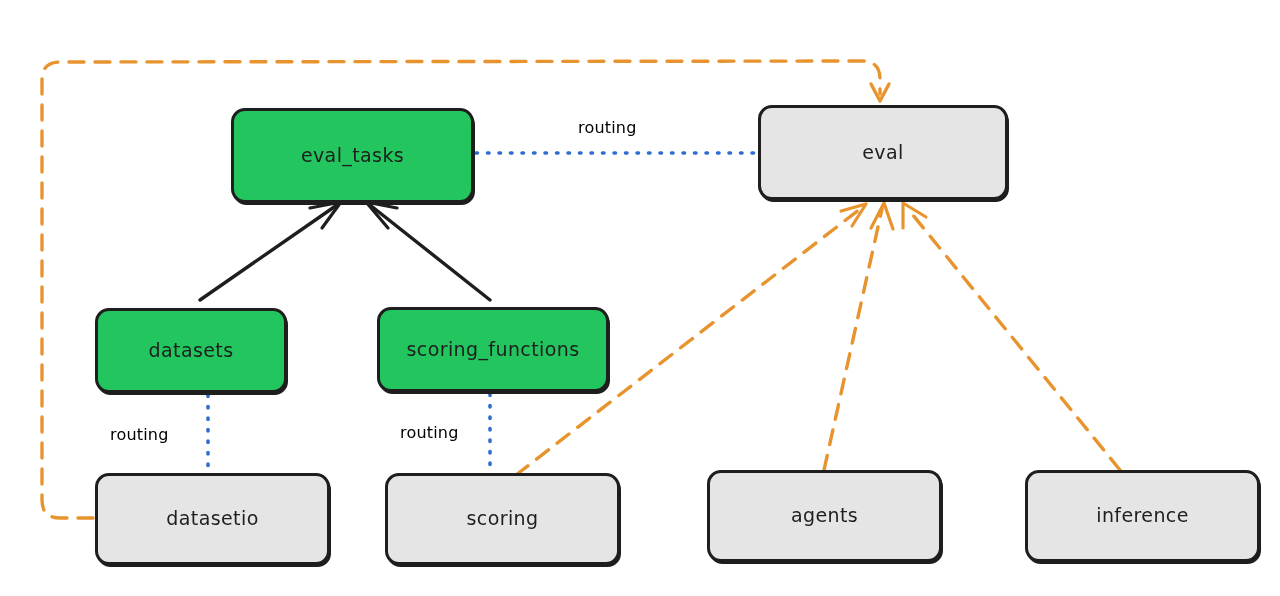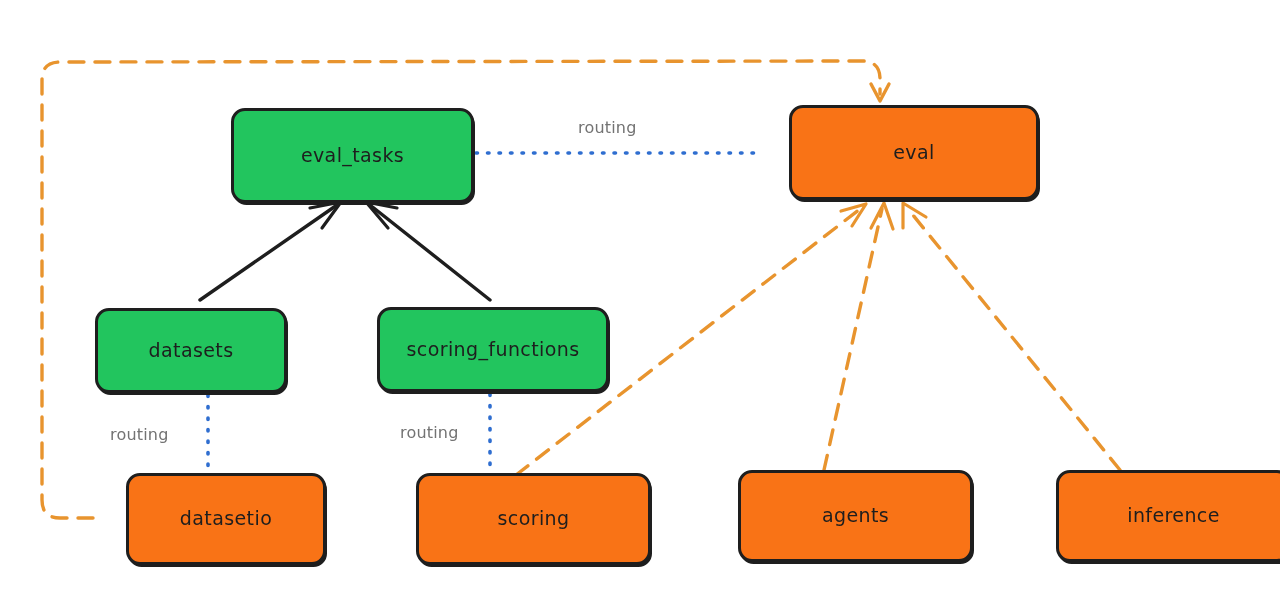--- a/index.html
+++ b/index.html
@@ -44,26 +44,25 @@
   }
   .node .node-label {
     display: block;
     padding: 0 8px;
     line-height: 1.15;
   }
   .node.api {
     background: #22c55e;
   }
   .node.provider {
-    background: #f97316;
-    margin-left: 31px;
+    background: #e5e5e5;
   }
   .edge-label {
     position: absolute;
-    color: #737373;
+    color: #000000;
     font-size: 16px;
     font-family: "DejaVu Sans", sans-serif;
     white-space: nowrap;
     letter-spacing: 0.2px;
   }
 </style>
 </head>
 <body>
 
 <div id="canvas">
@@ -122,21 +121,21 @@
   </div>
 
   <div class="node api" style="left:95px; top:308px; width:192px; height:85px;">
     <span class="node-label">datasets</span>
   </div>
 
   <div class="node api" style="left:377px; top:307px; width:232px; height:85px;">
     <span class="node-label">scoring_functions</span>
   </div>
 
-  <div class="node provider" style="left:95px; top:473px; width:200px; height:92px;align-items:center;">
+  <div class="node provider" style="left:95px; top:473px; width:235px; height:92px;align-items:center;">
     <span class="node-label">datasetio</span>
   </div>
 
   <div class="node provider" style="left:385px; top:473px; width:235px; height:92px;">
     <span class="node-label">scoring</span>
   </div>
 
   <div class="node provider" style="left:707px; top:470px; width:235px; height:92px;">
     <span class="node-label">agents</span>
   </div>

